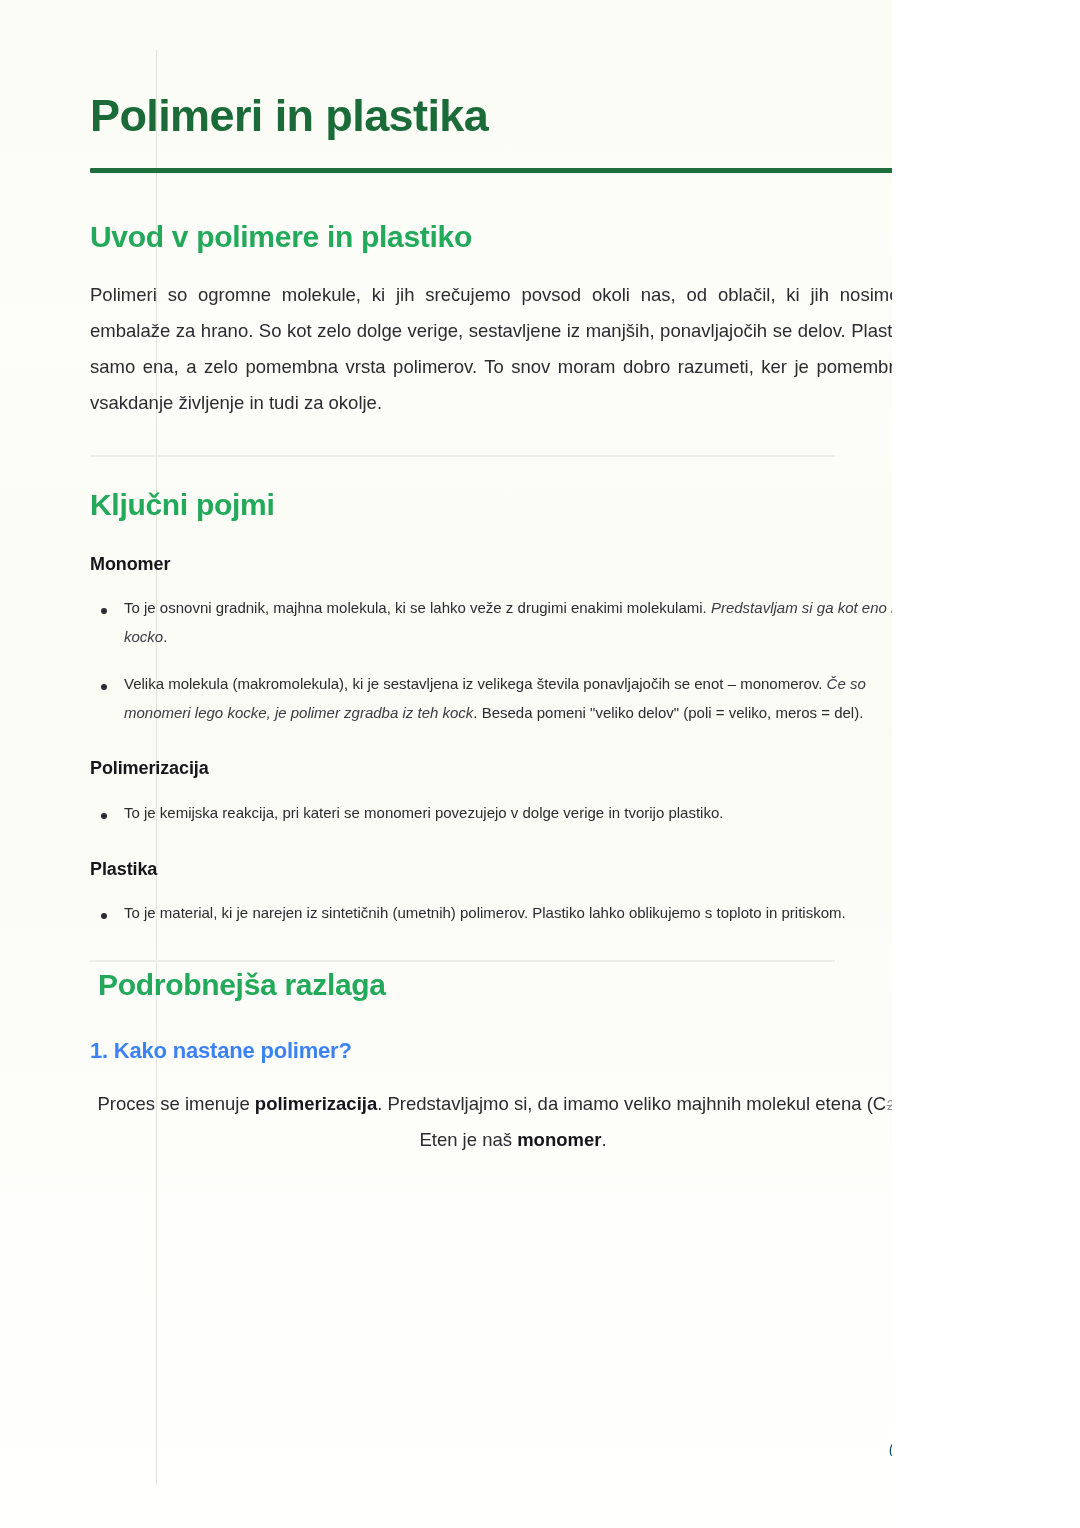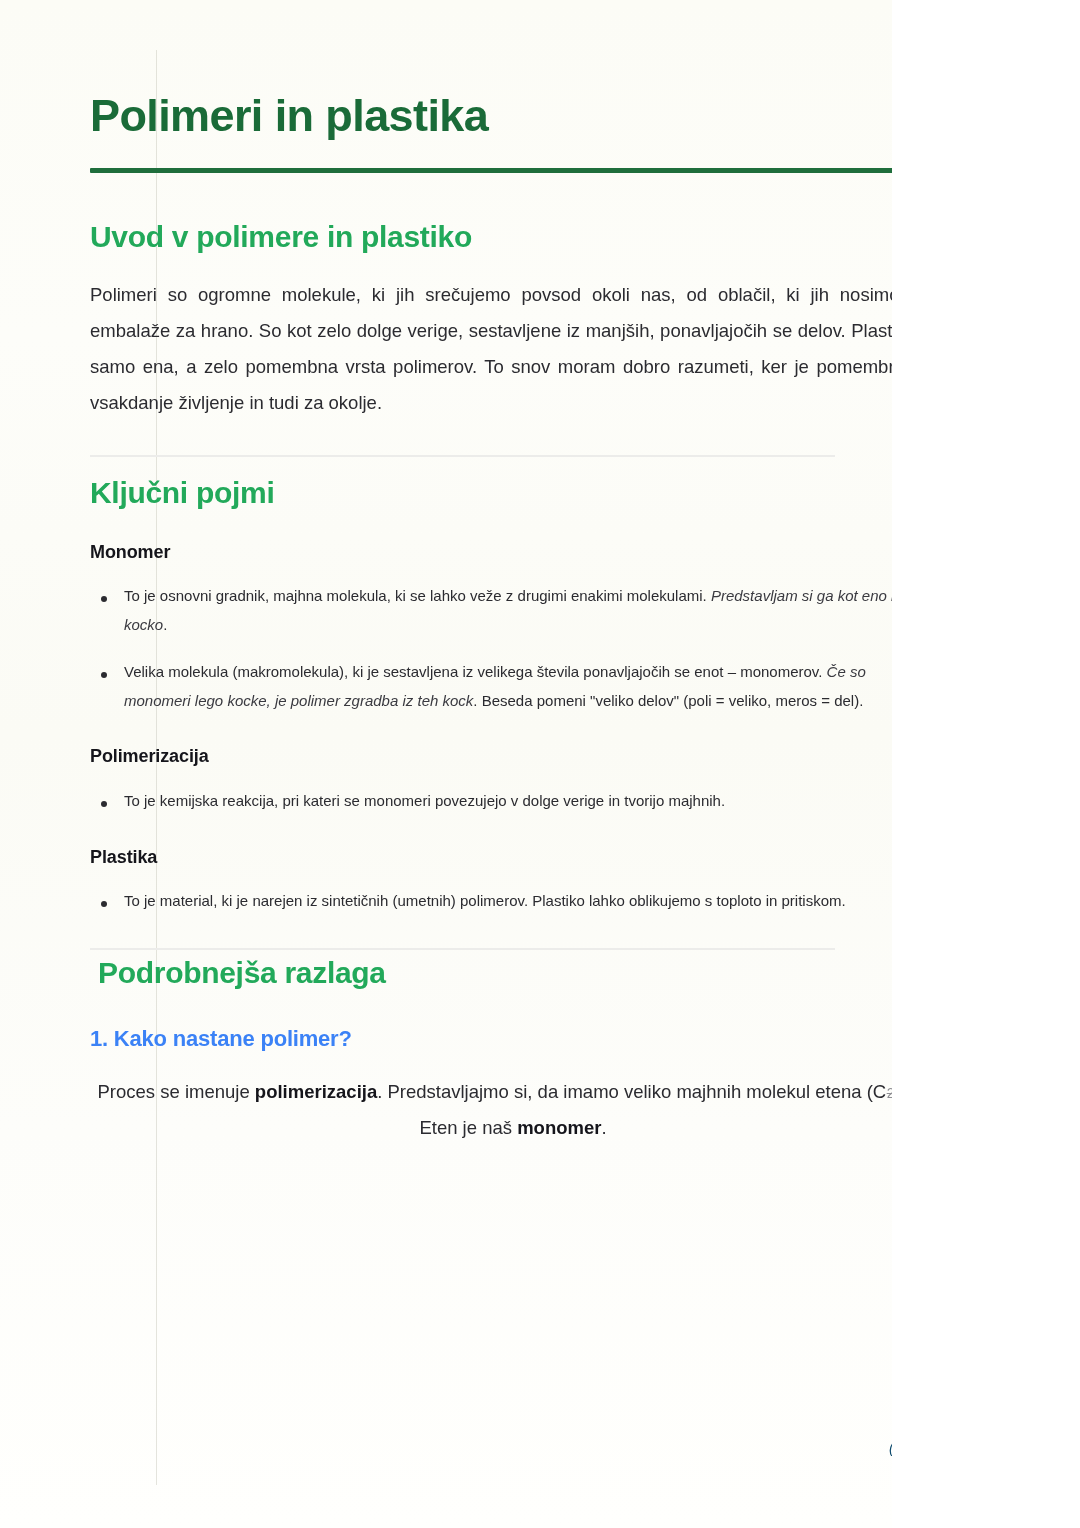--- a/index.html
+++ b/index.html
@@ -215,42 +215,42 @@
     <h1 class="doc-title">Polimeri in plastika</h1>
 
     <div class="title-rule"></div>
 
     <h2 class="section-head sec-uvod">Uvod v polimere in plastiko</h2>
 
     <p class="body-par">Polimeri so ogromne molekule, ki jih srečujemo povsod okoli nas, od oblačil, ki jih nosimo, do embalaže za hrano. So kot zelo dolge verige, sestavljene iz manjših, ponavljajočih se delov. Plastika je samo ena, a zelo pomembna vrsta polimerov. To snov moram dobro razumeti, ker je pomembna za vsakdanje življenje in tudi za okolje.</p>
 
     <div class="divider div-1"></div>
 
-    <h2 class="section-head sec-kljucni" style="padding-top:18px;">Ključni pojmi</h2>
+    <h2 class="section-head sec-kljucni" style="padding-top:30px;">Ključni pojmi</h2>
 
     <h4 class="term">Monomer</h4>
     <ul class="term-list">
       <li>
         <span class="dot"></span>
         <span>To je osnovni gradnik, majhna molekula, ki se lahko veže z drugimi enakimi molekulami. </span><em class="it">Predstavljam si ga kot eno lego kocko</em><span>.</span>
       </li>
     </ul>
 
     <ul class="term-list">
       <li>
         <span class="dot"></span>
         <span>Velika molekula (makromolekula), ki je sestavljena iz velikega števila ponavljajočih se enot – monomerov. </span><em class="it">Če so monomeri lego kocke, je polimer zgradba iz teh kock</em><span>. Beseda pomeni "veliko delov" (poli = veliko, meros = del).</span>
       </li>
     </ul>
 
     <h4 class="term">Polimerizacija</h4>
     <ul class="term-list">
       <li>
         <span class="dot"></span>
-        <span>To je kemijska reakcija, pri kateri se monomeri povezujejo v dolge verige in tvorijo majhnih.</span>
+        <span>To je kemijska reakcija, pri kateri se monomeri povezujejo v dolge verige in tvorijo plastiko.</span>
       </li>
     </ul>
 
     <h4 class="term">Plastika</h4>
     <ul class="term-list">
       <li>
         <span class="dot"></span>
         <span>To je material, ki je narejen iz sintetičnih (umetnih) polimerov. Plastiko lahko oblikujemo s toploto in pritiskom.</span>
       </li>
     </ul>

